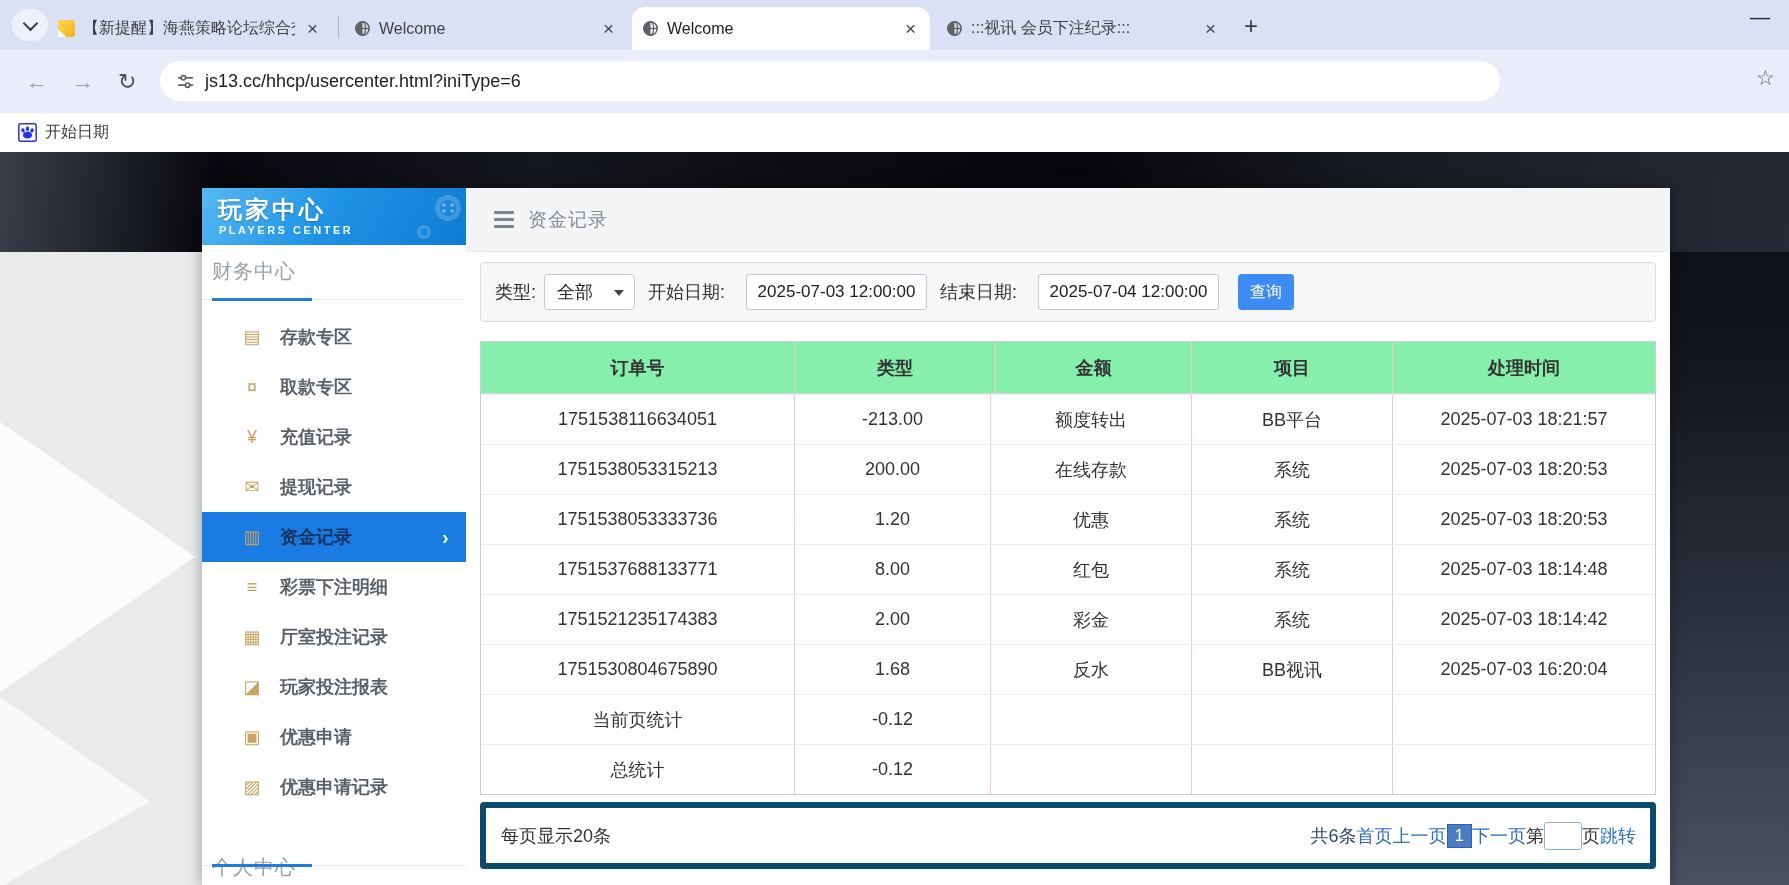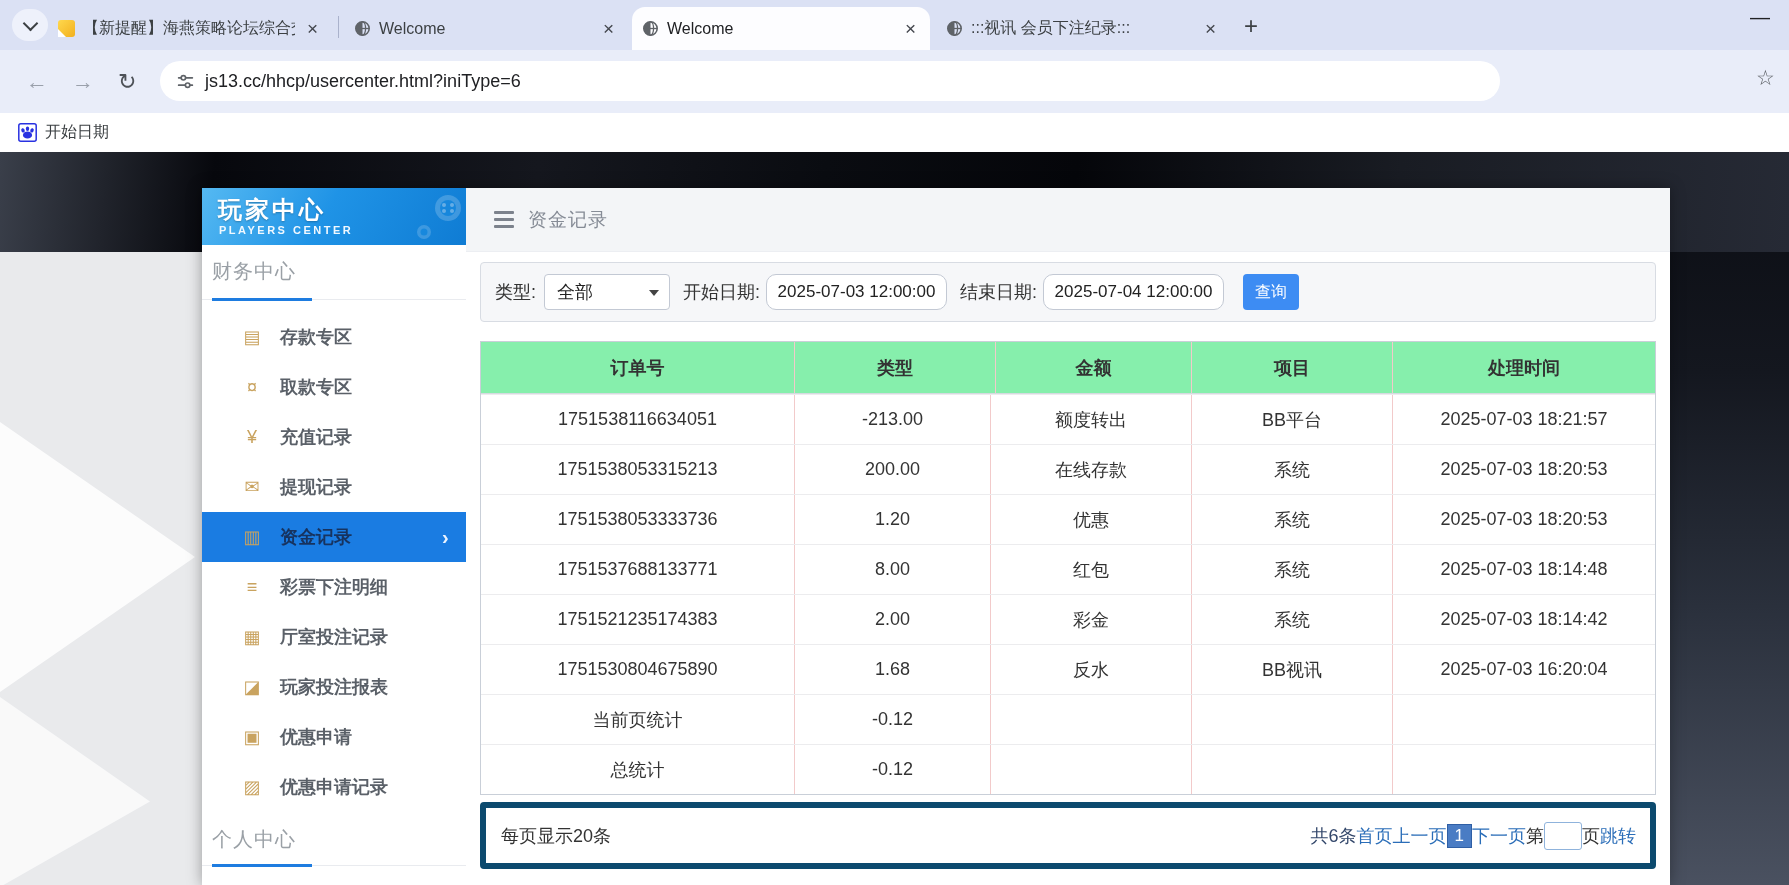--- a/index.html
+++ b/index.html
@@ -63,26 +63,26 @@
   
   .content{position:absolute;left:264px;top:0;width:1204px;height:697px;background:#fff;}
   .c-head{position:absolute;left:0;top:0;width:1204px;height:63px;background:#f3f5f7;border-bottom:1px solid #eceef2;}
   .burger{position:absolute;left:28px;top:23px;width:20px;}
   .burger div{height:3px;background:#7c828c;margin-bottom:4px;border-radius:1px;}
   .c-title{position:absolute;left:62px;top:19px;font-size:19px;color:#868c96;letter-spacing:1px;}
 
   .filterbar{position:absolute;left:14px;top:74px;width:1176px;height:60px;background:#f6f7f9;border:1px solid #d8dce3;border-radius:4px;box-sizing:border-box;display:flex;align-items:center;}
   .f-label{font-size:18px;color:#333;text-align:right;}
   .lab-type{margin-left:14px;}
-  .selectbox{position:relative;width:126px;height:36px;background:#fff;border:1px solid #c3c9d4;border-radius:4px;margin-left:8px;display:flex;align-items:center;box-sizing:border-box;}
+  .selectbox{position:relative;width:91px;height:36px;background:#fff;border:1px solid #c3c9d4;border-radius:4px;margin-left:8px;display:flex;align-items:center;box-sizing:border-box;}
   .selectbox .sv{font-size:18px;color:#222;margin-left:12px;}
   .sel-arrow{position:absolute;right:10px;top:15px;width:0;height:0;border-left:5px solid transparent;border-right:5px solid transparent;border-top:6px solid #444;}
   .lab-start{margin-left:13px;}
   .lab-end{margin-left:13px;}
-  .f-input{width:181px;height:36px;border:1px solid #c3c9d4;border-radius:10px;box-sizing:border-box;font-size:17px;color:#222;text-align:center;margin-left:6px;font-family:"Liberation Sans",sans-serif;background:#fff;}
+  .f-input{width:181px;height:36px;border:1px solid #c3c9d4;border-radius:3px;box-sizing:border-box;font-size:17px;color:#222;text-align:center;margin-left:21px;font-family:"Liberation Sans",sans-serif;background:#fff;}
   .btn-search{width:56px;height:36px;margin-left:19px;background:#3d8cf3;border:none;border-radius:4px;color:#fff;font-size:16px;font-family:"Liberation Sans",sans-serif;cursor:pointer;}
 
   .tbl{position:absolute;left:14px;top:153px;width:1176px;border:1px solid #c9cfd8;box-sizing:border-box;}
   .tr{display:flex;height:49px;align-items:stretch;border-top:1px solid #ececee;background:#fff;}
   .tr.th{height:51px;background:#86efac;border-top:none;border-bottom:1px solid #d5dae0;}
   .td{display:flex;align-items:center;justify-content:center;font-size:18px;color:#333;border-right:1px solid #f2caca;box-sizing:border-box;}
   .td:last-child{border-right:none;}
   .tr.th .td{font-weight:bold;}
   .c0{width:314px;}.c1{width:196px;}.c2{width:201px;}.c3{width:201px;}.c4{width:262px;}
 
@@ -252,21 +252,21 @@
           <div class="m-item">
             <span class="mi">▣</span>
             <span class="ml">优惠申请</span>
           </div>
           <div class="m-item">
             <span class="mi">▨</span>
             <span class="ml">优惠申请记录</span>
           </div>
         </div>
 
-      <div class="sec-label" style="top:638px;">个人中心</div>
+      <div class="sec-label" style="top:666px;">个人中心</div>
       <div class="sec-rule" style="top:677px;">
           <div class="blue"></div>
         </div>
     </div>
 
     <div class="content">
       <div class="c-head">
         <div class="burger">
             <div></div>
             <div></div>

